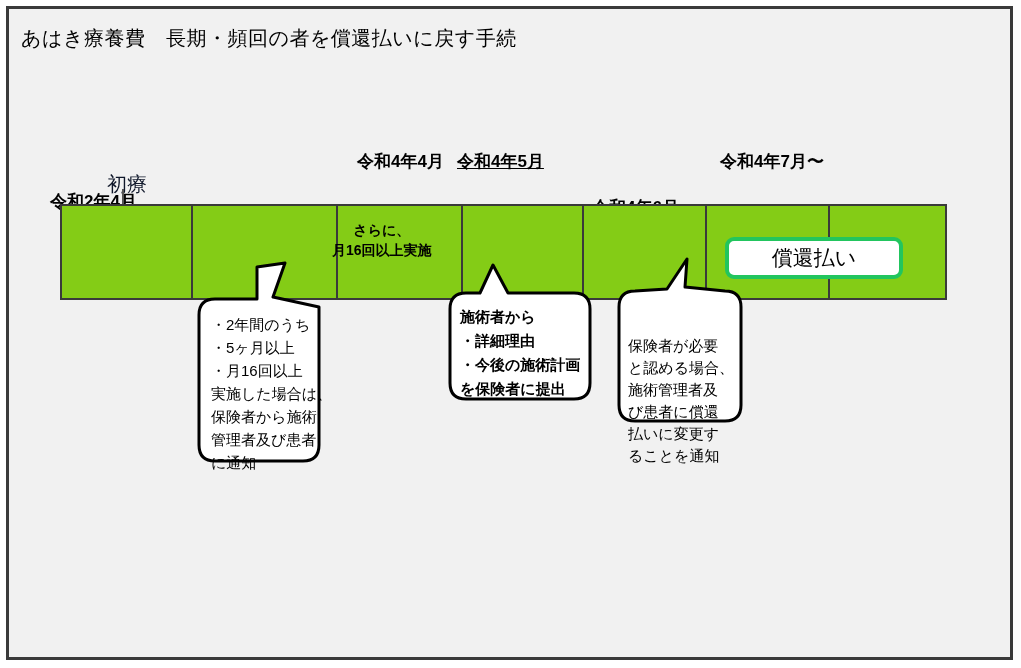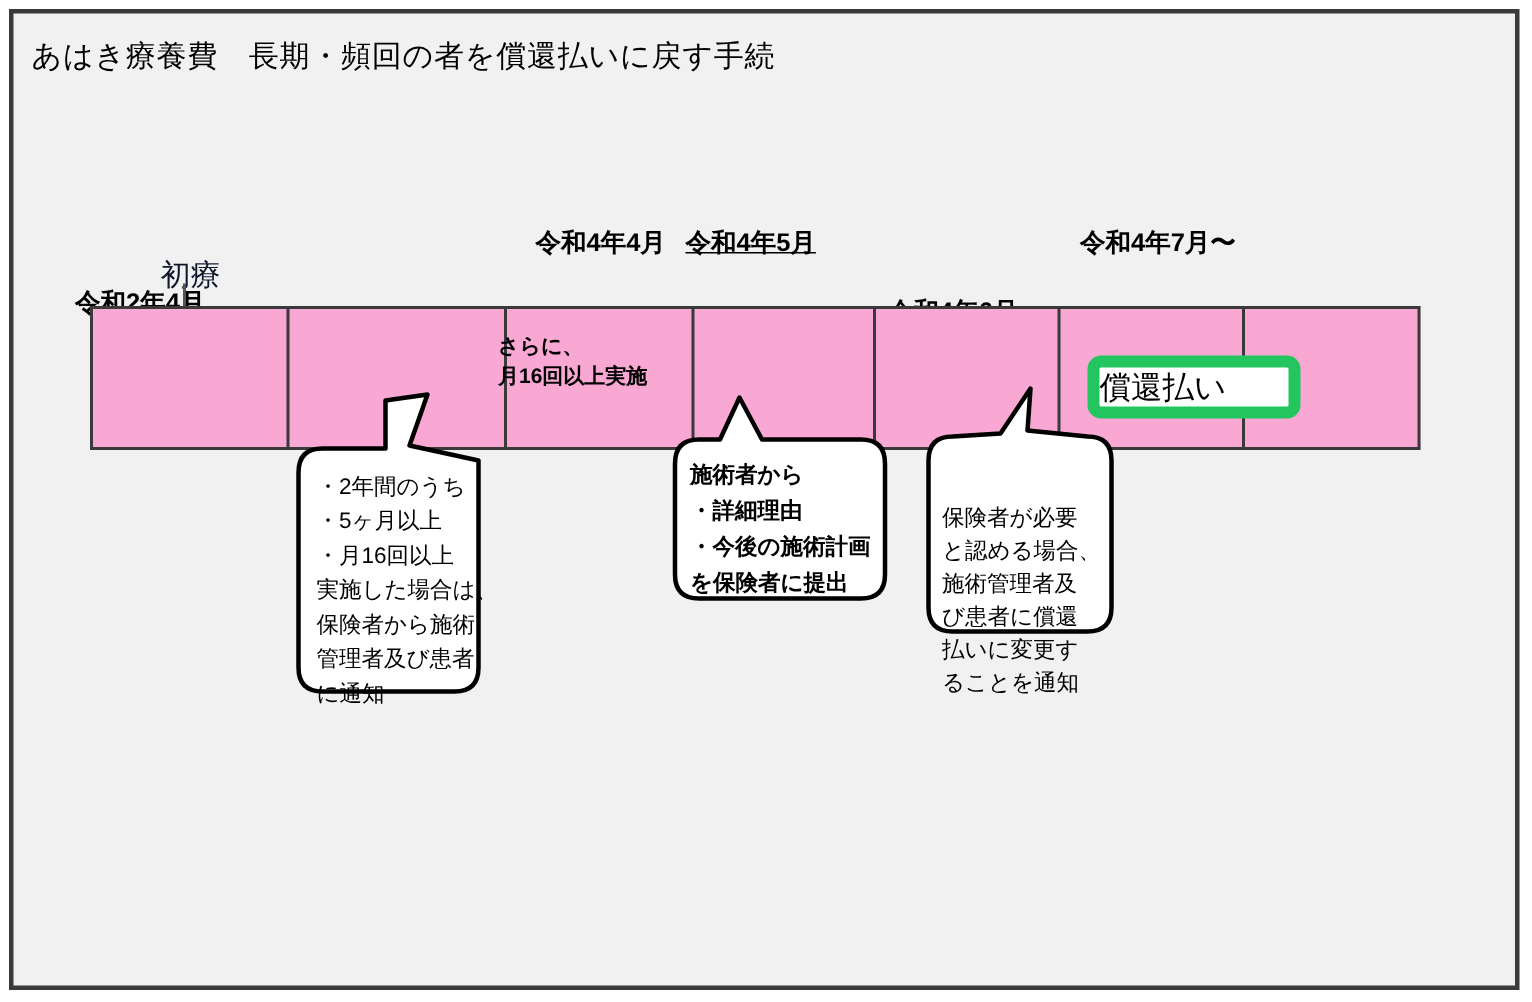--- a/index.html
+++ b/index.html
@@ -52,21 +52,22 @@
   }
   
   #bar {
     position: absolute;
     left: 51px;
     top: 195px;
     width: 887px;
     height: 96px;
     border: 2px solid #3a3a3a;
     box-sizing: border-box;
-    background: #f9a8d4;
+    background: #84cc16;
+    text-align: center;
   }
   .divider {
     position: absolute;
     top: 0;
     width: 2px;
     height: 100%;
     background: #3a3a3a;
   }
   #bar-note {
     position: absolute;
@@ -85,28 +86,28 @@
     top: 180px;
     width: 2px;
     height: 48px;
     background: #555555;
   }
   
   #payback {
     position: absolute;
     left: 716px;
     top: 228px;
-    width: 142px;
+    width: 178px;
     height: 42px;
-    border: 8px solid #22c55e;
+    border: 4px solid #22c55e;
     border-radius: 9px;
     background: #ffffff;
     display: flex;
     align-items: center;
-    justify-content: flex-start;
+    justify-content: center;
     font-size: 21px;
     color: #000000;
     box-sizing: border-box;
   }
   
   .callout {
     position: absolute;
   }
   .callout svg {
     position: absolute;

